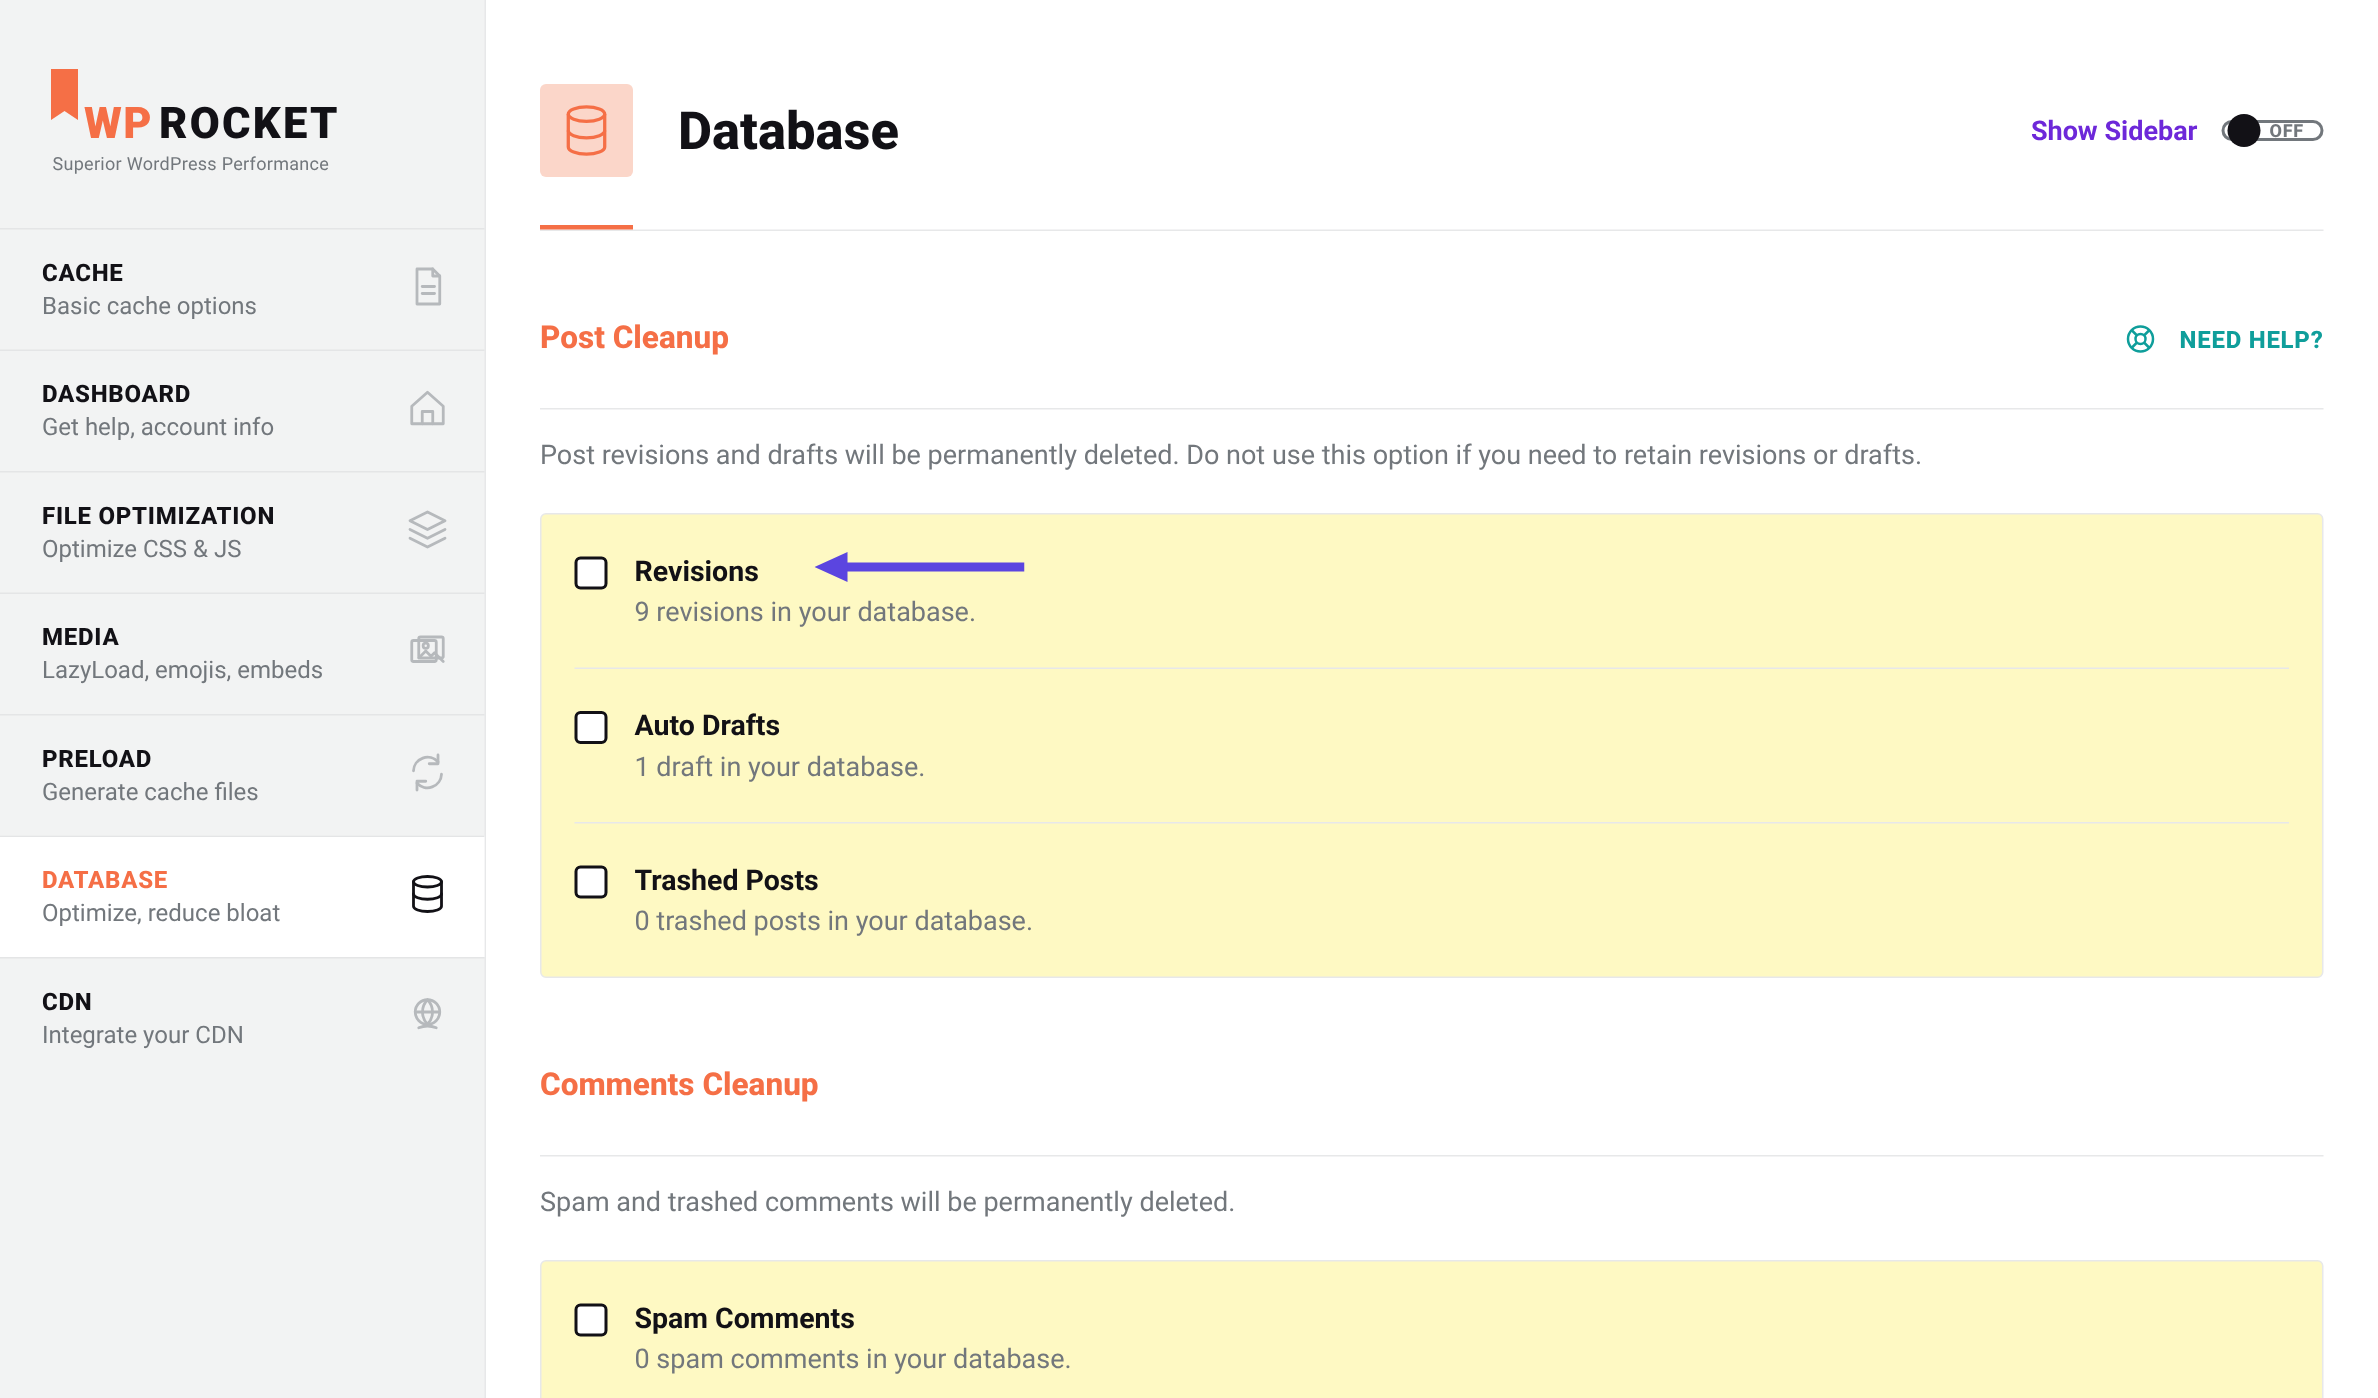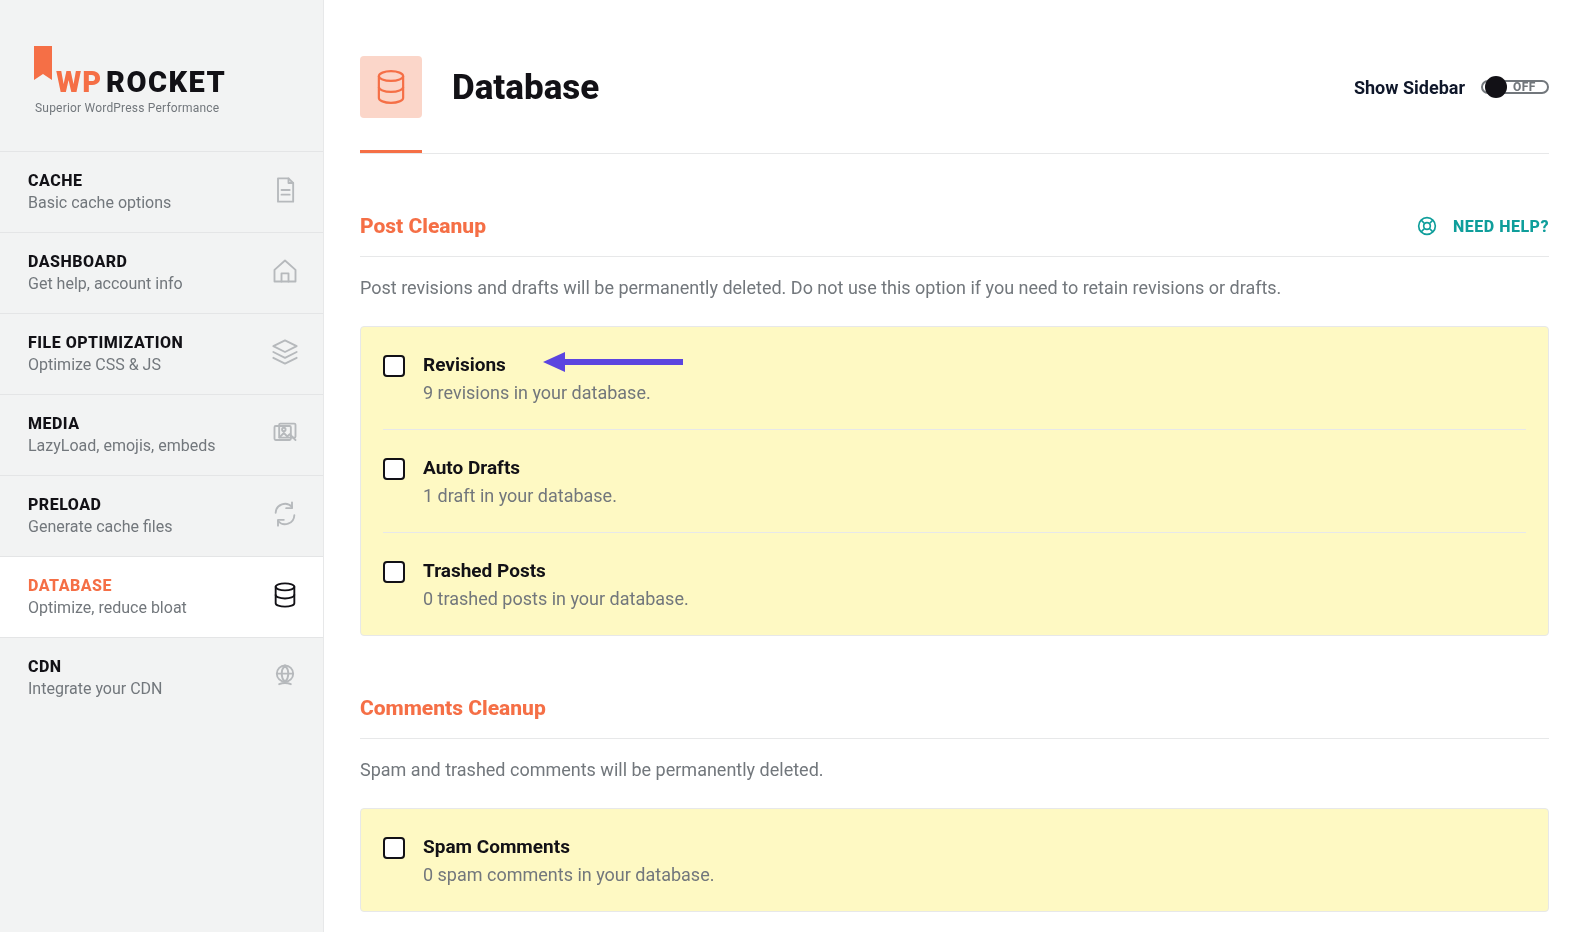--- a/index.html
+++ b/index.html
@@ -116,21 +116,21 @@
       color: #121116;
     }
     .page-header-right {
       display: flex;
       align-items: center;
       gap: 16px;
     }
     .show-sidebar-label {
       font-size: 18px;
       font-weight: 700;
-      color: #0f172a;
+      color: #6d28d9;
     }
     .toggle {
       width: 68px;
       height: 14px;
       border: 2px solid #72777c;
       border-radius: 16px;
       display: flex;
       align-items: center;
       padding: 0 6px 0 2px;
       gap: 6px;
@@ -158,21 +158,21 @@
       background: #f56f46;
     }
 
     .section {
       margin-top: 60px;
     }
     .section-header-row {
       display: flex;
       justify-content: space-between;
       align-items: center;
-      padding-bottom: 18px;
+      padding-bottom: 34px;
       border-bottom: 1px solid #e7e8e9;
     }
     .section-title {
       font-size: 21px;
       font-weight: 800;
       color: #f56f46;
     }
     .need-help {
       display: flex;
       align-items: center;

